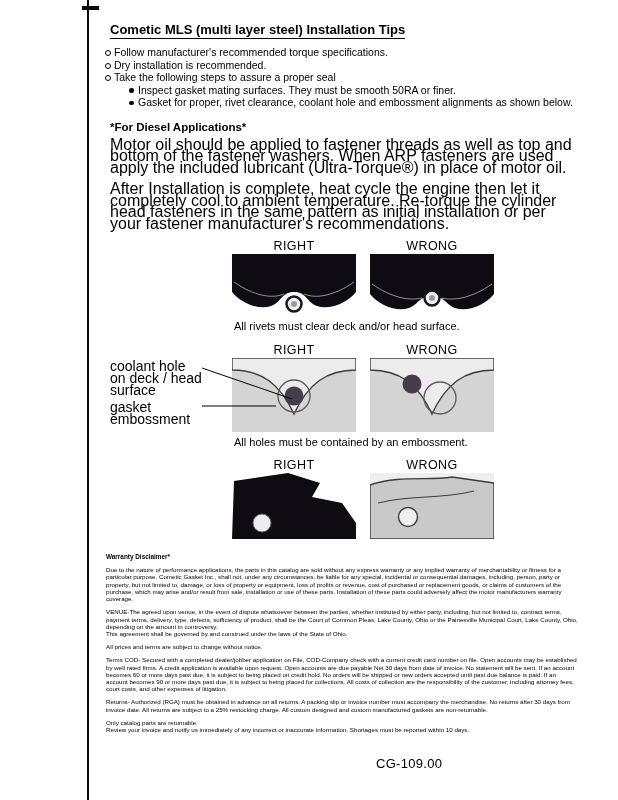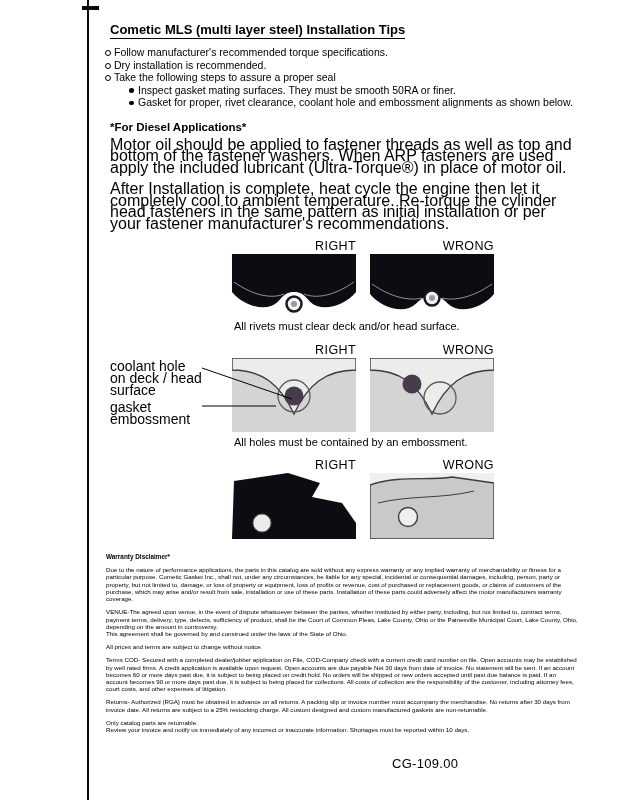--- a/index.html
+++ b/index.html
@@ -34,35 +34,35 @@
     content:""; position:absolute; left:1px; top:4.5px;
     width:4.5px; height:4.5px; background:#000; border-radius:50%; border:none;
   }
 
   .diesel-heading { font-size:11.5px; font-weight:bold; margin:12px 0 6px 6px; }
   .para { font-size:16px; line-height:11.8px; margin:0 0 9px 6px; width:464px; }
   .note { font-size:10.5px; margin:3px 0 11px 6px; }
 
   .diagrams { position:relative; margin-left:128px; width:272px; }
   .diag-row { display:flex; gap:14px; position:relative; }
-  .diag-col { width:124px; text-align:right; }
+  .diag-col { width:124px; text-align:center; }
   .diag-label { font-size:12.5px; letter-spacing:0.4px; margin-bottom:1px; }
   .diag-img { display:block; width:124px; }
   .diag-caption { font-size:11px; line-height:12.5px; margin:4px 0 10px 2px; width:252px; }
 
   .callout { position:absolute; font-size:14px; line-height:12px; text-align:left; }
   .callout-1 { left:-122px; top:17px; width:92px; }
   .callout-2 { left:-122px; top:58px; width:112px; }
   .callout-lines { position:absolute; left:-30px; top:20px; overflow:visible; pointer-events:none; }
 
   .warranty { margin:14px 0 0 2px; width:472px; font-size:6.2px; line-height:7.2px; }
   .warranty-heading { font-weight:bold; margin-bottom:6px; font-size:6.4px; }
   .warranty p { margin-bottom:6px; white-space:pre-line; }
 
-  .footer-code { position:absolute; left:392px; top:756px; font-size:13px; letter-spacing:0.3px; }
+  .footer-code { position:absolute; left:376px; top:756px; font-size:13px; letter-spacing:0.3px; }
 </style>
 </head>
 <body>
 
 <div class="page">
   <div class="edge-rule"></div>
   <div class="edge-tick"></div>
 
   <div class="content">
 

